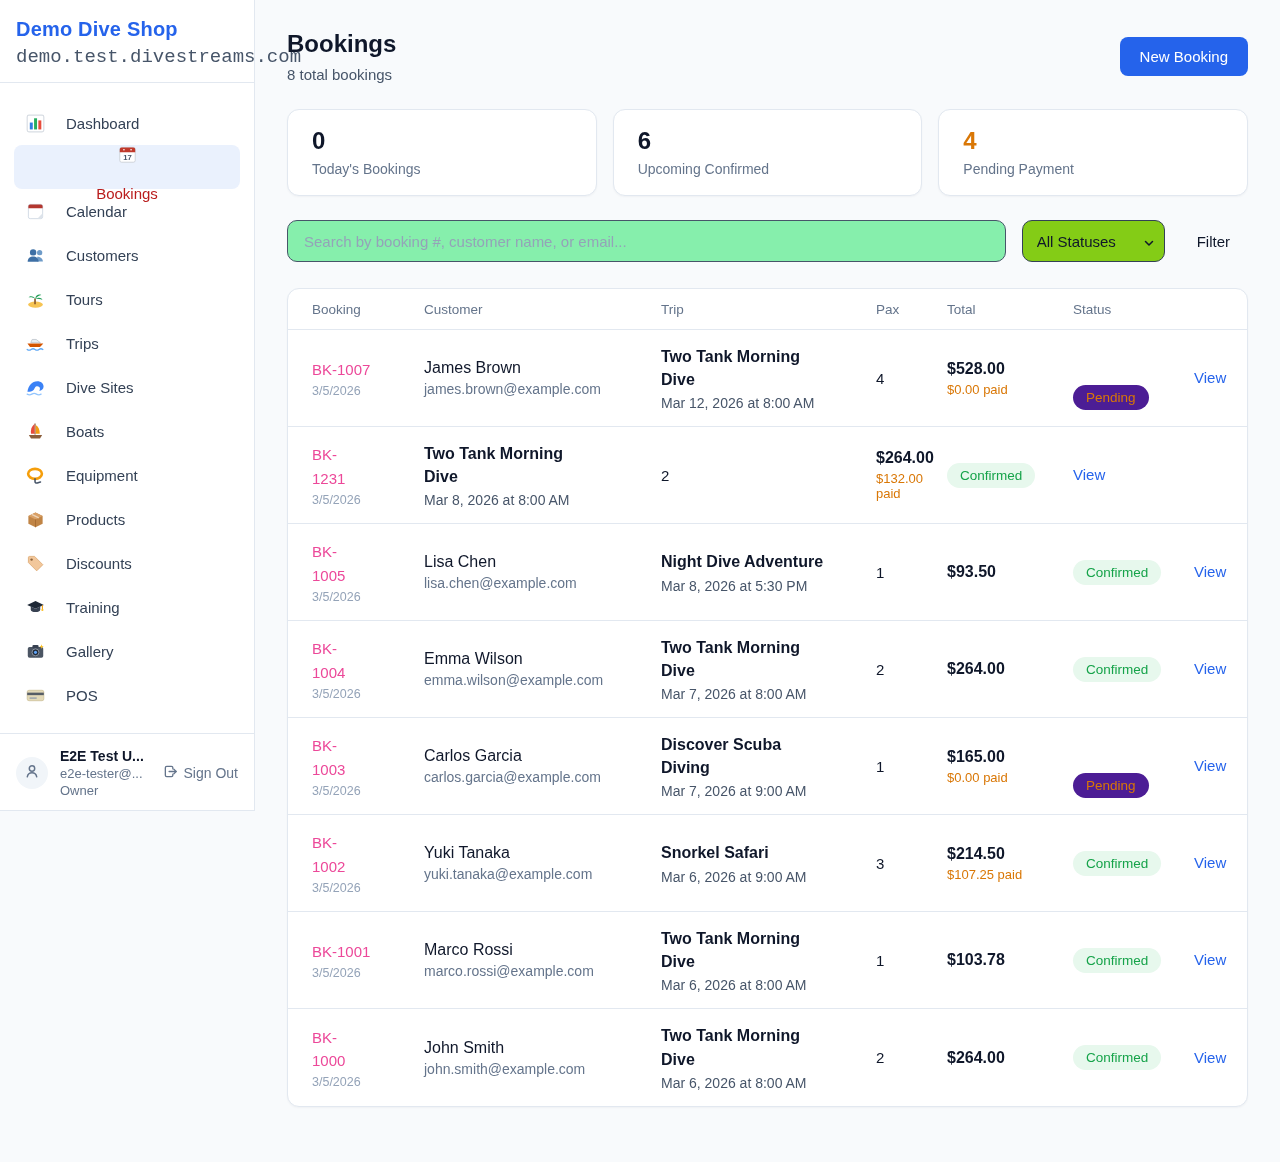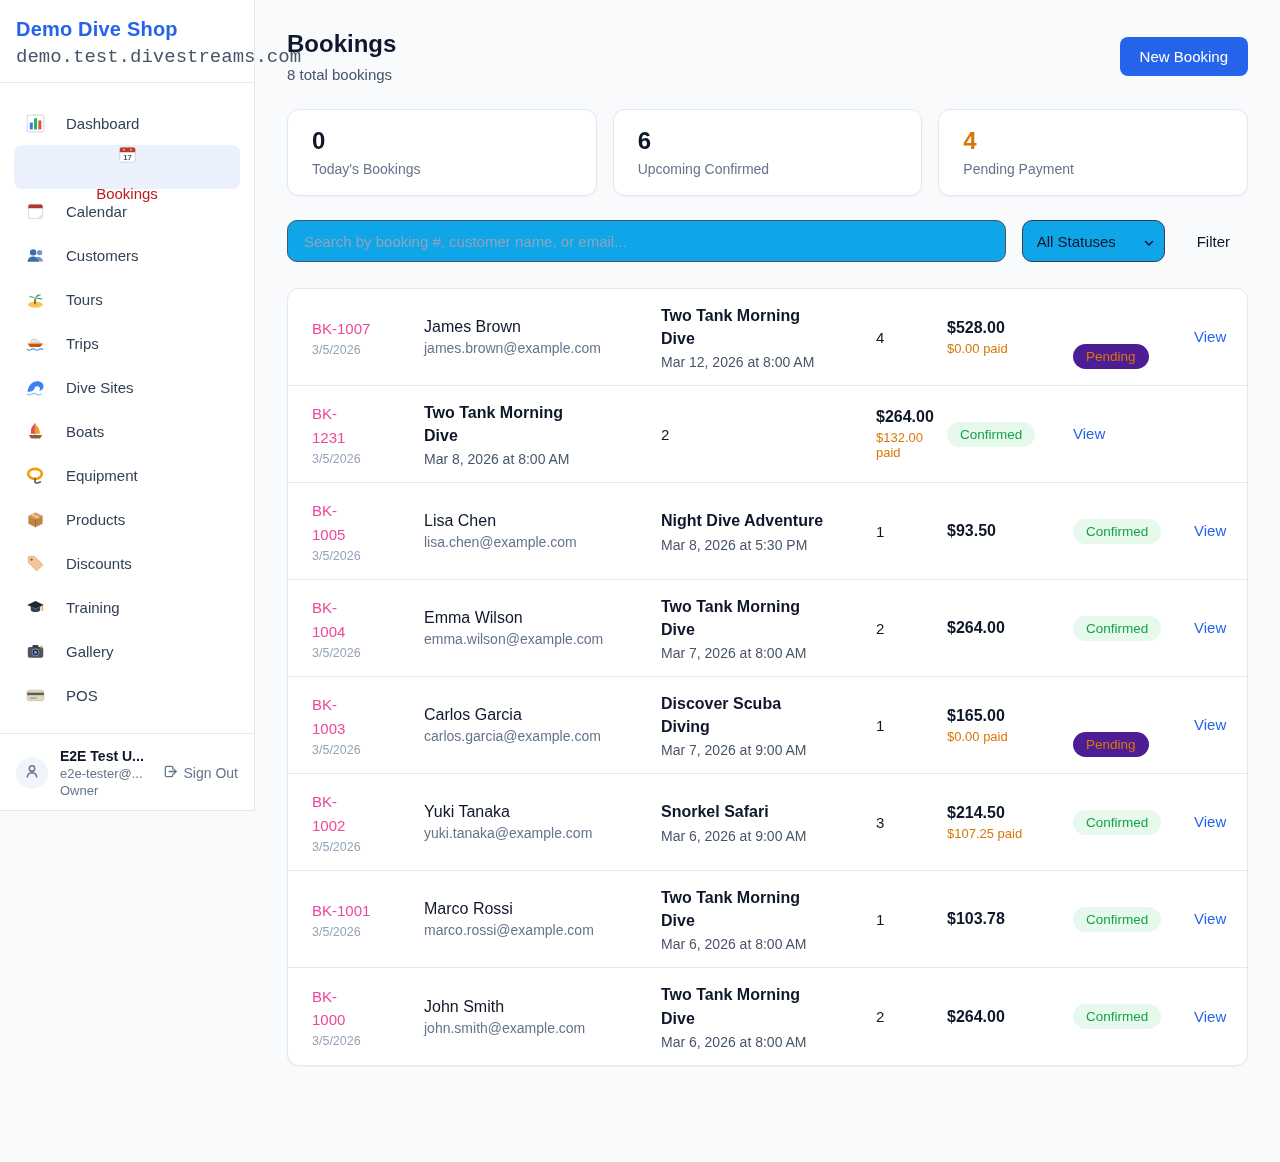--- a/index.html
+++ b/index.html
@@ -69,29 +69,29 @@
   .stat-card {
     background:#fff; border:1px solid #e2e8f0; border-radius:12px;
     padding:17px 24px 18px;
     box-shadow:0 1px 2px rgba(16,24,40,.04);
   }
   .stat-value { font-size:24px; font-weight:700; }
   .stat-label { font-size:14px; color:#64748b; margin-top:6px; }
 
   .filters { display:flex; align-items:center; gap:16px; margin-top:24px; }
   .search-input {
-    flex:1; height:42px; background:#0ea5e9;
+    flex:1; height:42px; background:#86efac;
     border:1px solid #475569; border-radius:10px;
     padding:0 16px; font-size:15px; color:#0f172a;
     font-family:inherit; outline:none;
   }
   .search-input::placeholder { color:#94a3b8; }
   .select-wrap { position:relative; }
   .status-select {
-    height:42px; width:143px; background:#0ea5e9;
+    height:42px; width:143px; background:#84cc16;
     border:1px solid #334155; border-radius:10px;
     font-size:15px; color:#0f172a; padding:0 30px 0 14px;
     appearance:none; -webkit-appearance:none; font-family:inherit; cursor:pointer;
     outline:none;
   }
   .select-chevron { position:absolute; right:10px; top:15px; pointer-events:none; }
   .filter-btn {
     background:none; border:none; font-size:15px; font-weight:500; color:#0f172a;
     cursor:pointer; padding:0 18px 0 16px; font-family:inherit;
   }
@@ -349,20 +349,29 @@
     <div class="select-wrap">
       <select class="status-select"><option>All Statuses</option></select>
       <span class="select-chevron"><svg width="12" height="12" viewBox="0 0 12 12" fill="none" stroke="#0f172a" stroke-width="1.5" stroke-linecap="round" stroke-linejoin="round">
             <path d="M2.5 4.5L6 8l3.5-3.5"></path>
           </svg></span>
     </div>
     <button class="filter-btn">Filter</button>
   </div>
 
   <div class="table-card">
+    <div class="thead">
+        <div class="th">Booking</div>
+        <div class="th">Customer</div>
+        <div class="th">Trip</div>
+        <div class="th">Pax</div>
+        <div class="th">Total</div>
+        <div class="th">Status</div>
+        <div class="th"></div>
+      </div>
     <div id="tbody">
         <div class="trow">
           <div class="tcell"><a class="bk-link">BK-1007</a><div class="bk-date">3/5/2026</div></div>
           <div class="tcell">
             <div class="cust-name">James Brown</div>
             <div class="cust-email">james.brown@example.com</div>
           </div>
           <div class="tcell">
             <div class="trip-name">Two Tank Morning Dive</div>
             <div class="trip-date">Mar 12, 2026 at 8:00 AM</div>

